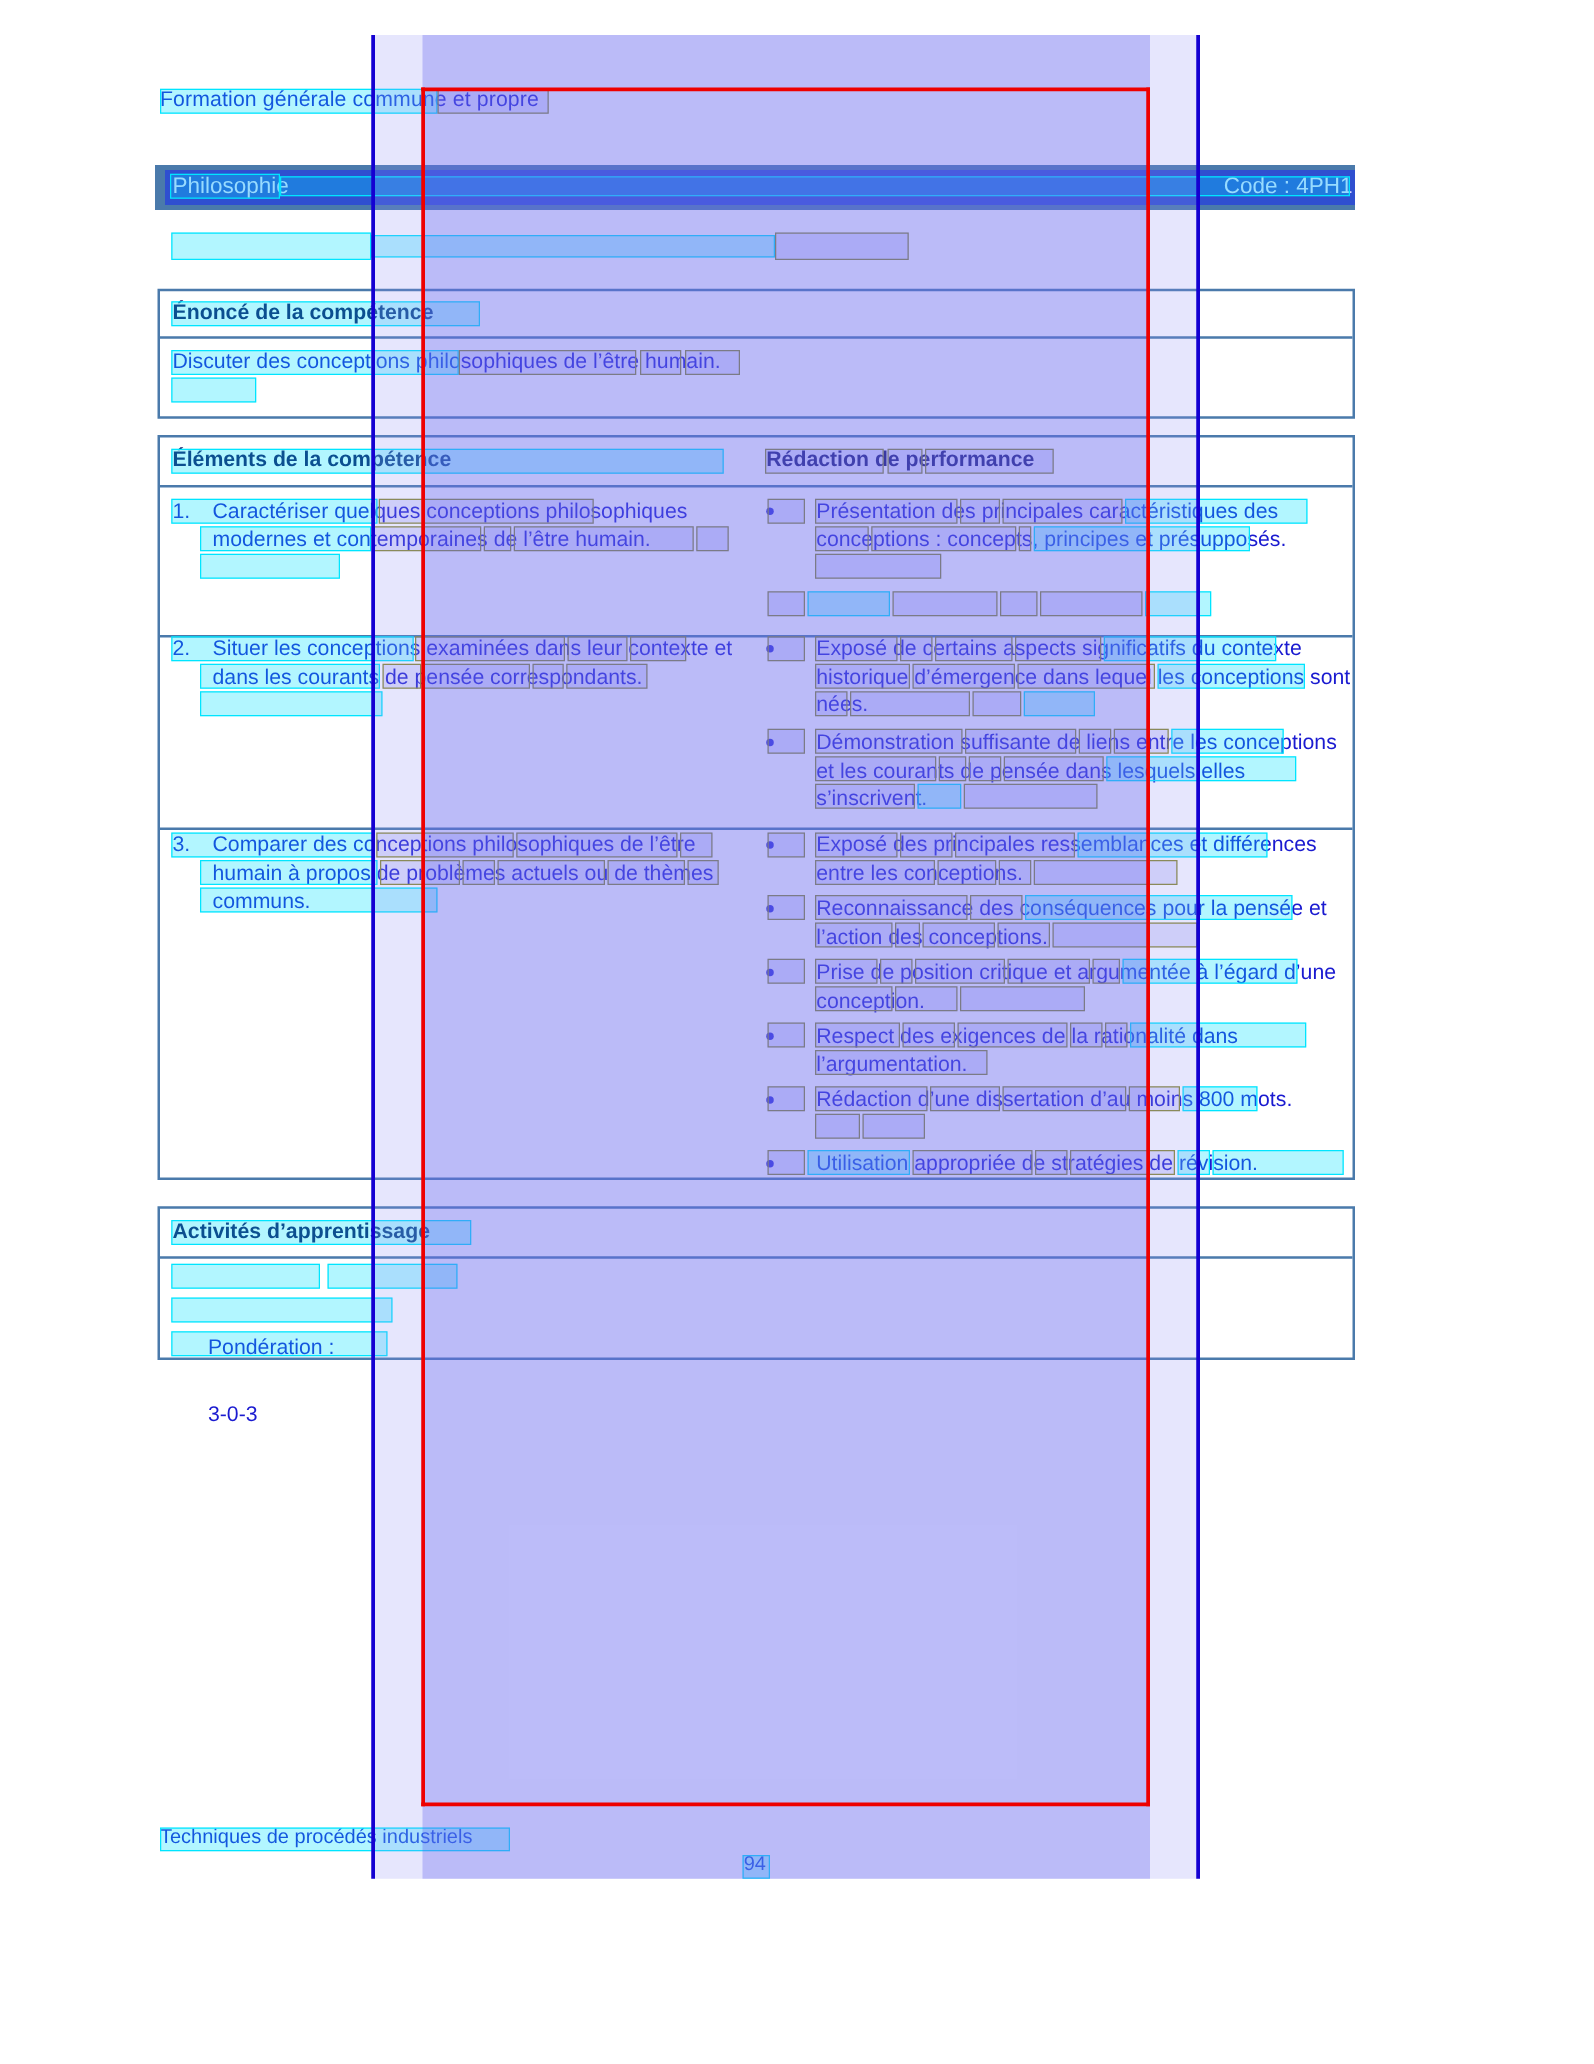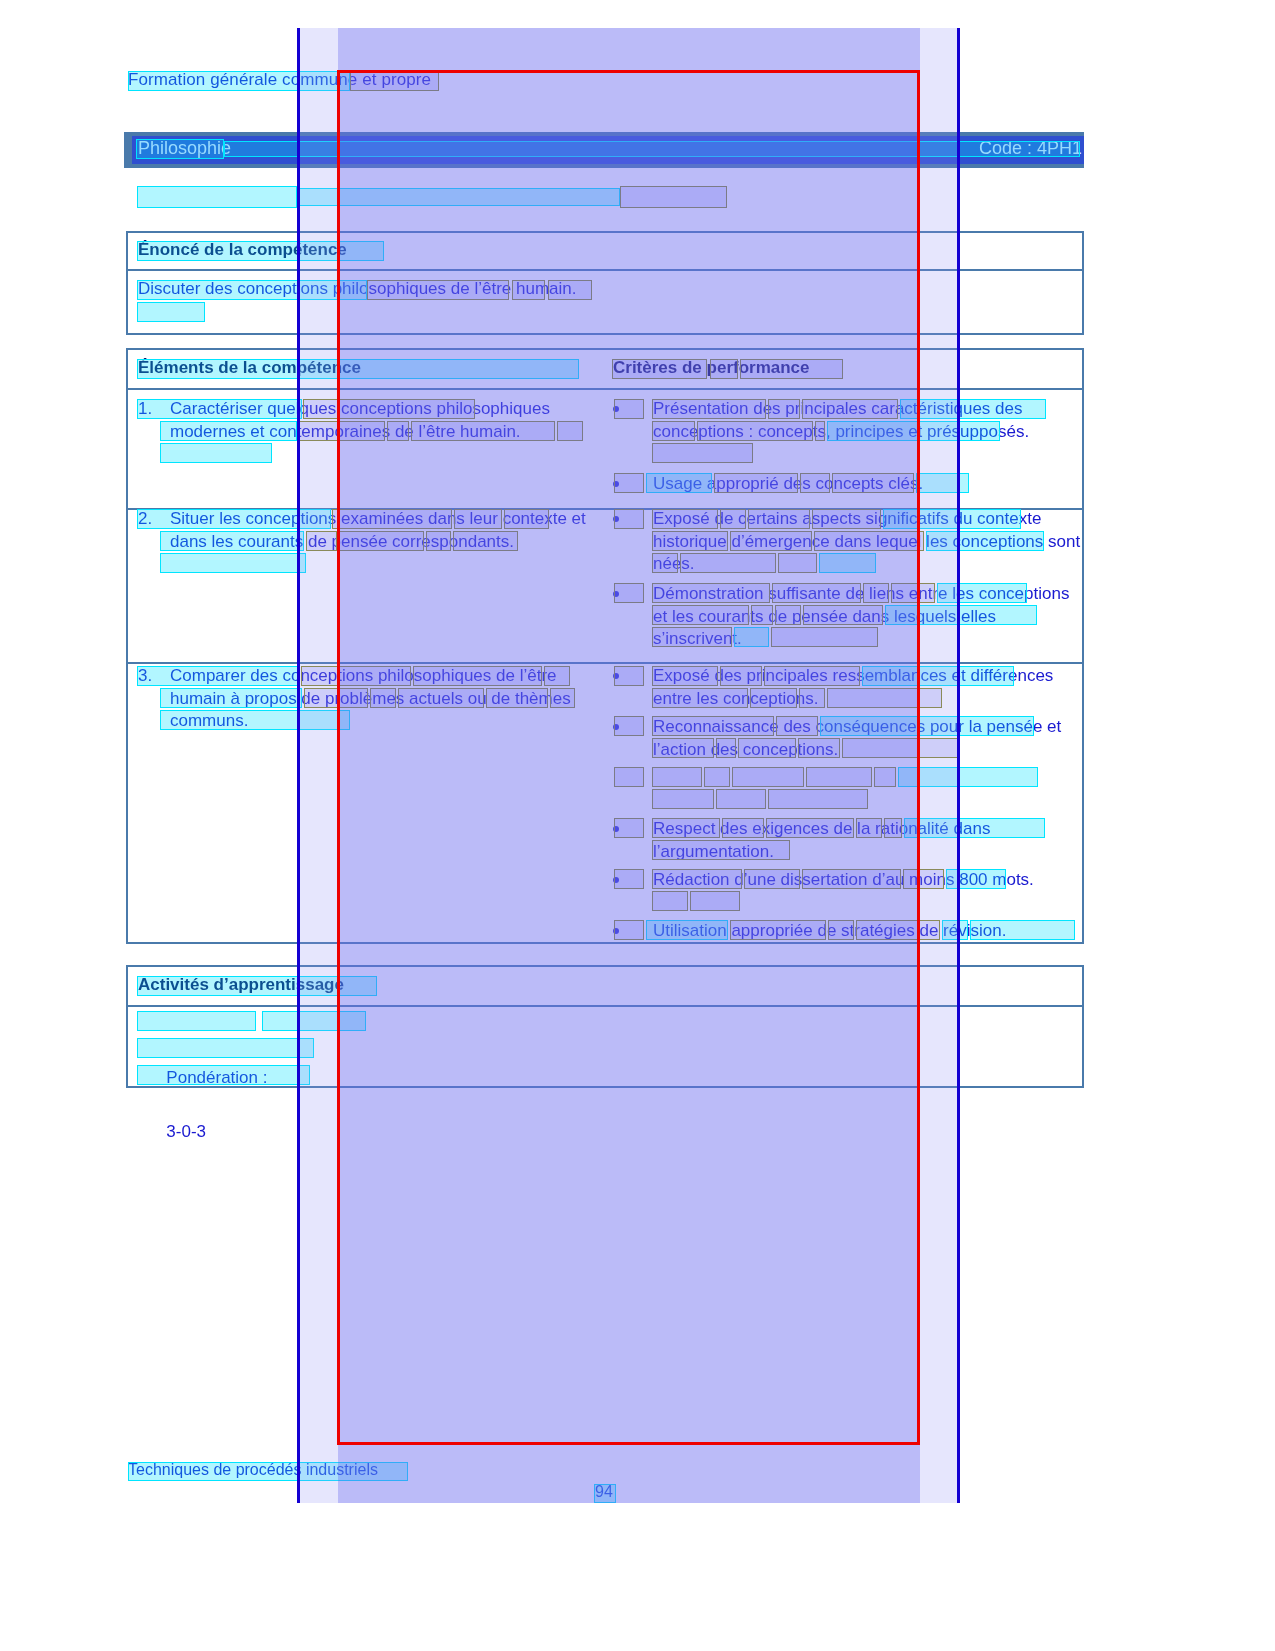--- a/index.html
+++ b/index.html
@@ -240,34 +240,30 @@
     <div class="cellhead" style="left:138px; top:240px;">Énoncé de la compétence</div>
     <div class="celltxt" style="left:138px; top:278px; width:470px;">Discuter des conceptions philosophiques de l’être humain.</div>
 
     <div class="tbl" style="left:126px; top:348px; width:958px; height:596px;">
       <div class="rowline" style="top:38px;"></div>
       <div class="rowline" style="top:158px;"></div>
       <div class="rowline" style="top:312px;"></div>
     </div>
 
     <div class="cellhead" style="left:138px; top:358px;">Éléments de la compétence</div>
-    <div class="cellhead" style="left:613px; top:358px;">Critères de performance</div>
+    <div class="cellhead" style="left:613px; top:358px;">Rédaction de performance</div>
 
     <div class="numlist" style="left:138px; top:398px; width:455px;">
       <span class="num">1.</span>
       <span class="body">Caractériser quelques conceptions philosophiques modernes et contemporaines de l’être humain.</span>
     </div>
     <div class="bullet-item" style="left:613px; top:398px; width:470px;">
       <span class="dot"></span>
       <span class="body">Présentation des principales caractéristiques des conceptions : concepts, principes et présupposés.</span>
     </div>
-    <div class="bullet-item" style="left:613px; top:473px; width:470px;">
-      <span class="dot"></span>
-      <span class="body">Usage approprié des concepts clés.</span>
-    </div>
 
     <div class="numlist" style="left:138px; top:508px; width:455px;">
       <span class="num">2.</span>
       <span class="body">Situer les conceptions examinées dans leur contexte et dans les courants de pensée correspondants.</span>
     </div>
     <div class="bullet-item" style="left:613px; top:508px; width:470px;">
       <span class="dot"></span>
       <span class="body">Exposé de certains aspects significatifs du contexte historique d’émergence dans lequel les conceptions sont nées.</span>
     </div>
     <div class="bullet-item" style="left:613px; top:583px; width:470px;">
@@ -279,20 +275,24 @@
       <span class="num">3.</span>
       <span class="body">Comparer des conceptions philosophiques de l’être humain à propos de problèmes actuels ou de thèmes communs.</span>
     </div>
     <div class="bullet-item" style="left:613px; top:665px; width:470px;">
       <span class="dot"></span>
       <span class="body">Exposé des principales ressemblances et différences entre les conceptions.</span>
     </div>
     <div class="bullet-item" style="left:613px; top:716px; width:470px;">
       <span class="dot"></span>
       <span class="body">Reconnaissance des conséquences pour la pensée et l’action des conceptions.</span>
+    </div>
+    <div class="bullet-item" style="left:613px; top:767px; width:470px;">
+      <span class="dot"></span>
+      <span class="body">Prise de position critique et argumentée à l’égard d’une conception.</span>
     </div>
     <div class="bullet-item" style="left:613px; top:818px; width:470px;">
       <span class="dot"></span>
       <span class="body">Respect des exigences de la rationalité dans l’argumentation.</span>
     </div>
     <div class="bullet-item" style="left:613px; top:869px; width:470px;">
       <span class="dot"></span>
       <span class="body">Rédaction d’une dissertation d’au moins 800 mots.</span>
     </div>
     <div class="bullet-item" style="left:613px; top:920px; width:470px;">

